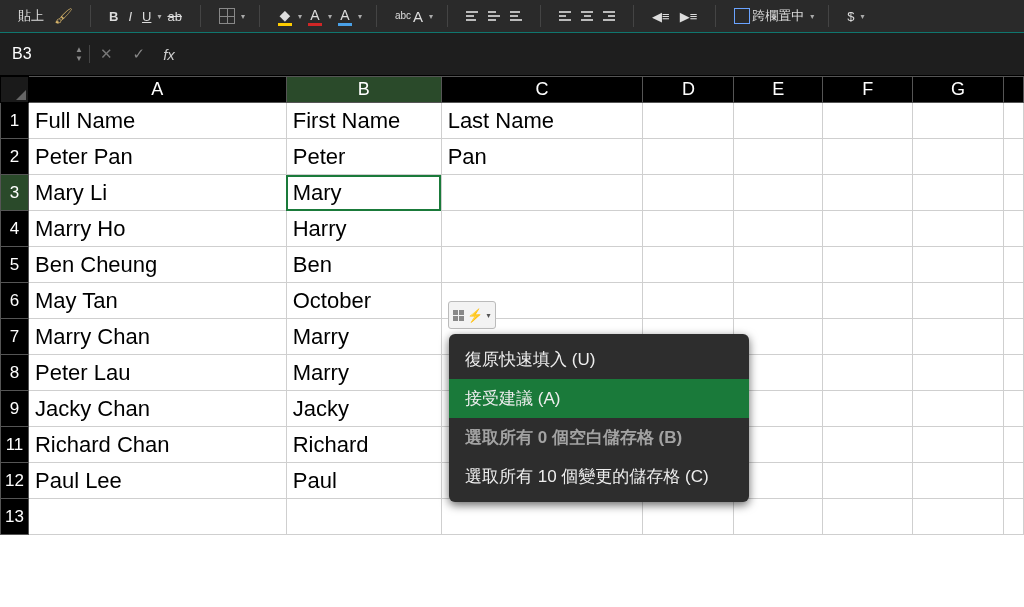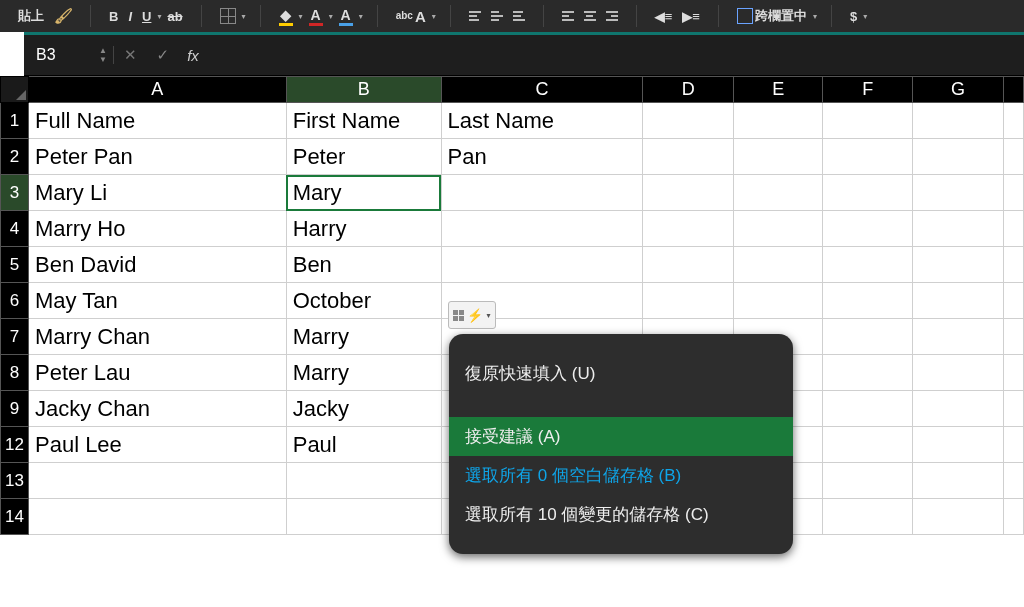--- a/index.html
+++ b/index.html
@@ -13,21 +13,21 @@
 .ribbon {
   background: #2a2a2a;
   height: 32px;
   display: flex;
   align-items: center;
   padding: 0 8px;
   gap: 4px;
 }
 .rib-group { display: flex; align-items: center; gap: 2px; padding: 0 6px; }
 .rib-sep { width: 1px; height: 22px; background: #444; margin: 0 4px; }
-.rib-btn { color: #ddd; font-size: 13px; padding: 3px 4px; display: flex; align-items: center; gap: 2px; cursor: pointer; font-weight: bold; }
+.rib-btn { color: #ddd; font-size: 13px; padding: 3px 4px; display: flex; align-items: center; gap: 2px; cursor: pointer; }
 .rib-btn.bold { font-weight: bold; }
 .rib-btn.italic { font-style: italic; }
 .rib-btn.underline { text-decoration: underline; }
 .rib-btn.strike { text-decoration: line-through; }
 .color-bar { display: inline-block; width: 14px; text-align: center; font-size: 14px; }
 .yellow-bar { border-bottom: 3px solid #ffcc00; }
 .red-bar { border-bottom: 3px solid #d02626; }
 .pen-bar { border-bottom: 3px solid #49a0e8; }
 .dropdown-caret { font-size: 8px; color: #aaa; }
 .icon-align { display: inline-flex; flex-direction: column; gap: 2px; }
@@ -37,23 +37,22 @@
 .icon-grid.vert::before { left: 50%; top: 0; bottom: 0; width: 1px; }
 .icon-grid.horz::after { top: 50%; left: 0; right: 0; height: 1px; }
 .brush { width: 18px; height: 18px; position: relative; }
 .brush::before { content:"🖌"; font-size: 15px; color:#d8b56b; }
 
 .namebox-row {
   background: #1e1e1e;
   height: 44px;
   display: flex;
   align-items: center;
-  border-top: 3px solid #0f766e;
+  border-top: 1px solid #0f766e;
   border-bottom: 1px solid #000;
-  margin-left: 24px;
 }
 .namebox {
   width: 90px;
   color: #fff;
   font-size: 16px;
   padding-left: 12px;
   display: flex;
   align-items: center;
   justify-content: space-between;
   border-right: 1px solid #444;
@@ -100,34 +99,34 @@
 }
 .flash-tag .bolt { color: #e38b1a; font-size: 13px; }
 .flash-tag .mini-table { display: grid; grid-template-columns: 5px 5px; grid-template-rows: 5px 5px; gap: 1px; }
 .flash-tag .mini-table span { background: #888; }
 .flash-tag .caret { font-size: 8px; color: #555; }
 
 .context-menu {
   position: absolute;
   left: 449px;
   top: 258px;
-  width: 344px;
+  width: 300px;
   background: #2d2d2d;
-  border-radius: 14px;
+  border-radius: 6px;
   box-shadow: 0 3px 10px rgba(0,0,0,0.6);
-  padding: 20px 0;
+  padding: 6px 0;
 }
 .context-menu .item {
   color: #eee;
   font-size: 17px;
   padding: 8px 16px;
   cursor: pointer;
 }
-.context-menu .item.hover { background: #1a7a3a; margin-top: 24px; }
-.context-menu .item.disabled { color: #0ea5e9; cursor: default; }
+.context-menu .item.hover { background: #1a7a3a; }
+.context-menu .item.disabled { color: #a3a3a3; cursor: default; font-weight: bold; }
 </style>
 </head>
 <body>
 
 <div class="ribbon">
   <div class="rib-group">
     <span class="rib-btn">貼上</span>
     <span class="rib-btn">
         <span class="brush"></span>
       </span>
@@ -318,21 +317,21 @@
           <td class="cell">Harry</td>
           <td class="cell"></td>
           <td class="cell"></td>
           <td class="cell"></td>
           <td class="cell"></td>
           <td class="cell"></td>
           <td class="cell"></td>
         </tr>
         <tr>
           <th class="rowh">5</th>
-          <td class="cell">Ben David</td>
+          <td class="cell">Ben Cheung</td>
           <td class="cell">Ben</td>
           <td class="cell"></td>
           <td class="cell"></td>
           <td class="cell"></td>
           <td class="cell"></td>
           <td class="cell"></td>
           <td class="cell"></td>
         </tr>
         <tr>
           <th class="rowh">6</th>
@@ -372,43 +371,43 @@
           <td class="cell">Jacky Chan</td>
           <td class="cell">Jacky</td>
           <td class="cell"></td>
           <td class="cell"></td>
           <td class="cell"></td>
           <td class="cell"></td>
           <td class="cell"></td>
           <td class="cell"></td>
         </tr>
         <tr>
+          <th class="rowh">11</th>
+          <td class="cell">Richard Chan</td>
+          <td class="cell">Richard</td>
+          <td class="cell"></td>
+          <td class="cell"></td>
+          <td class="cell"></td>
+          <td class="cell"></td>
+          <td class="cell"></td>
+          <td class="cell"></td>
+        </tr>
+        <tr>
           <th class="rowh">12</th>
           <td class="cell">Paul Lee</td>
           <td class="cell">Paul</td>
           <td class="cell"></td>
           <td class="cell"></td>
           <td class="cell"></td>
           <td class="cell"></td>
           <td class="cell"></td>
           <td class="cell"></td>
         </tr>
         <tr>
           <th class="rowh">13</th>
-          <td class="cell"></td>
-          <td class="cell"></td>
-          <td class="cell"></td>
-          <td class="cell"></td>
-          <td class="cell"></td>
-          <td class="cell"></td>
-          <td class="cell"></td>
-          <td class="cell"></td>
-        </tr>
-        <tr>
-          <th class="rowh">14</th>
           <td class="cell"></td>
           <td class="cell"></td>
           <td class="cell"></td>
           <td class="cell"></td>
           <td class="cell"></td>
           <td class="cell"></td>
           <td class="cell"></td>
           <td class="cell"></td>
         </tr>
       </tbody>

